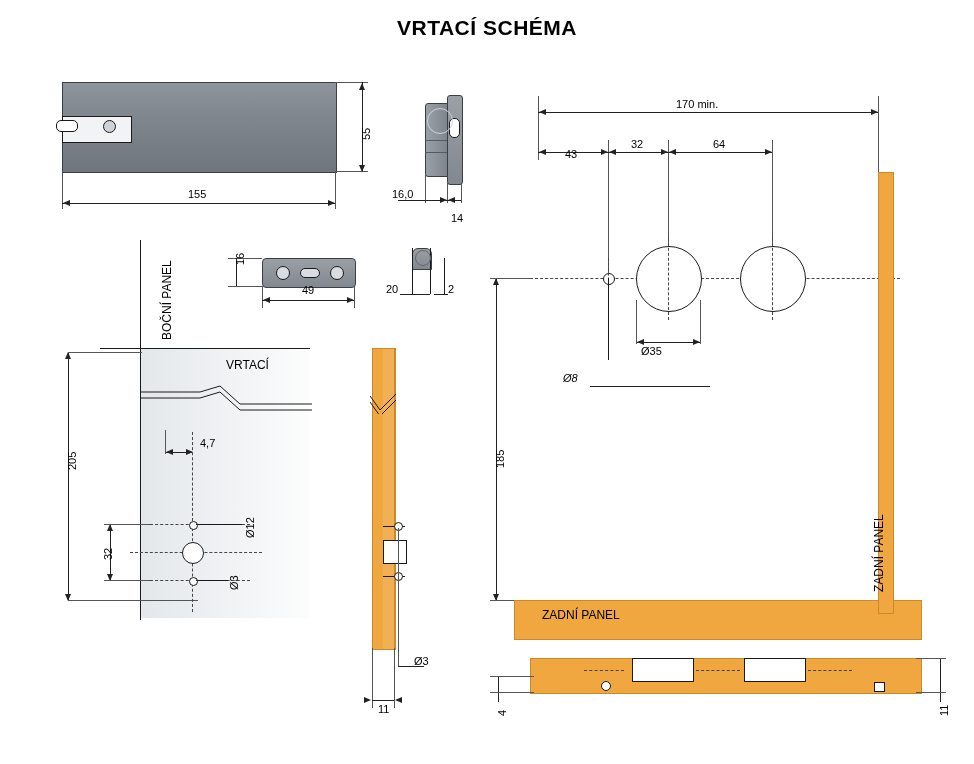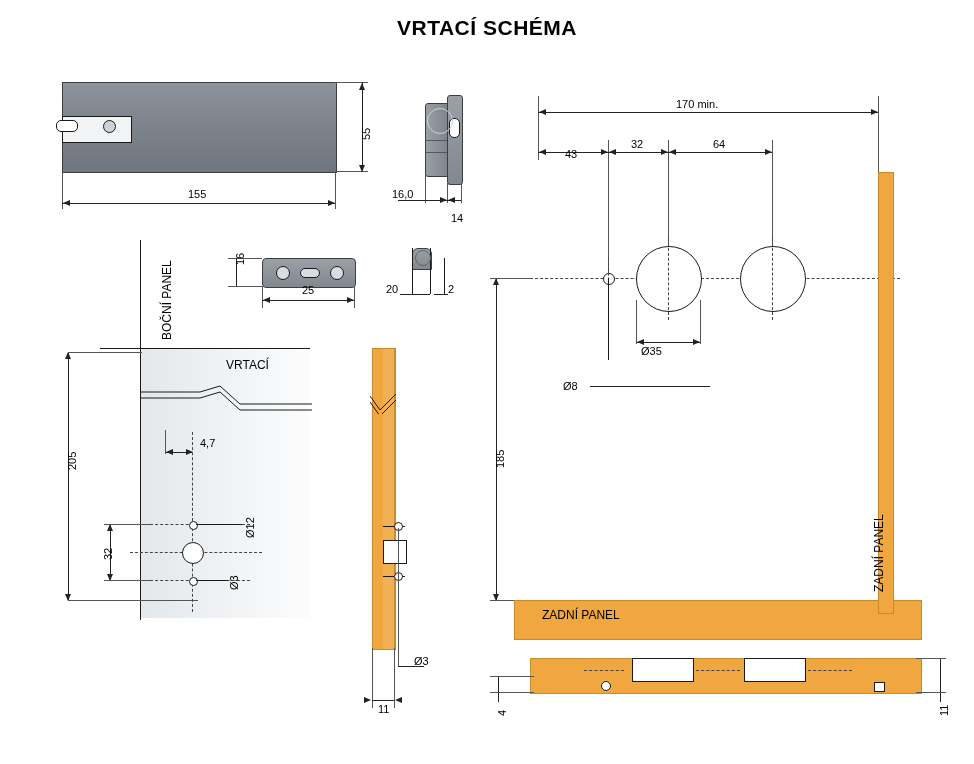--- a/index.html
+++ b/index.html
@@ -185,21 +185,21 @@
   <div class="ext h" style="left:228px; top:258px; width:34px;"></div>
   <div class="ext h" style="left:228px; top:286px; width:34px;"></div>
   <div class="dim v" style="left:236px; top:258px; height:28px;"></div>
   <div class="lbl rot90" style="left:234px; top:265px;">16</div>
 
   <div class="ext v" style="left:262px; top:286px; height:22px;"></div>
   <div class="ext v" style="left:354px; top:286px; height:22px;"></div>
   <div class="dim h" style="left:262px; top:300px; width:92px;"></div>
   <div class="arrowL" style="left:263px; top:297px;"></div>
   <div class="arrowR" style="left:347px; top:297px;"></div>
-  <div class="lbl" style="left:302px; top:284px;">25</div>
+  <div class="lbl" style="left:302px; top:284px;">49</div>
 
   <div class="plate-gray" style="left:412px; top:248px; width:18px; height:20px; border-radius:6px 6px 0 0;"></div>
   <div class="ln v" style="left:412px; top:248px; height:46px;"></div>
   <div class="ln v" style="left:430px; top:248px; height:46px;"></div>
   <div class="ln v" style="left:444px; top:258px; height:36px;"></div>
   <div class="circle" style="left:415px; top:250px; width:14px; height:14px; border-color:#666;"></div>
 
   <div class="dim h" style="left:400px; top:294px; width:30px;"></div>
   <div class="dim h" style="left:434px; top:294px; width:14px;"></div>
   <div class="lbl" style="left:386px; top:283px;">20</div>
@@ -305,21 +305,21 @@
   <div class="ctr h" style="left:520px; top:278px; width:380px;"></div>
 
   <div class="circle" style="left:603px; top:273px; width:10px; height:10px; background:#fff;"></div>
   <div class="circle" style="left:636px; top:246px; width:64px; height:64px; background:#fff;"></div>
   <div class="circle" style="left:740px; top:246px; width:64px; height:64px; background:#fff;"></div>
   <div class="ctr v" style="left:668px; top:238px; height:82px;"></div>
   <div class="ctr v" style="left:772px; top:238px; height:82px;"></div>
   <div class="ctr v" style="left:608px; top:258px; height:42px;"></div>
 
   <div class="ln v" style="left:608px; top:278px; height:82px;"></div>
-  <div class="lbl" style="left:563px; top:380px;">Ø8</div>
+  <div class="lbl" style="left:563px; top:372px;font-style:italic;">Ø8</div>
 
   <div class="dim h" style="left:636px; top:342px; width:64px;"></div>
   <div class="arrowL" style="left:637px; top:339px;"></div>
   <div class="arrowR" style="left:693px; top:339px;"></div>
   <div class="ext v" style="left:636px; top:300px; height:44px;"></div>
   <div class="ext v" style="left:700px; top:300px; height:44px;"></div>
   <div class="lbl" style="left:641px; top:345px;">Ø35</div>
   <div class="dim h" style="left:590px; top:386px; width:120px;"></div>
 
   <div class="dim v" style="left:496px; top:278px; height:322px;"></div>

